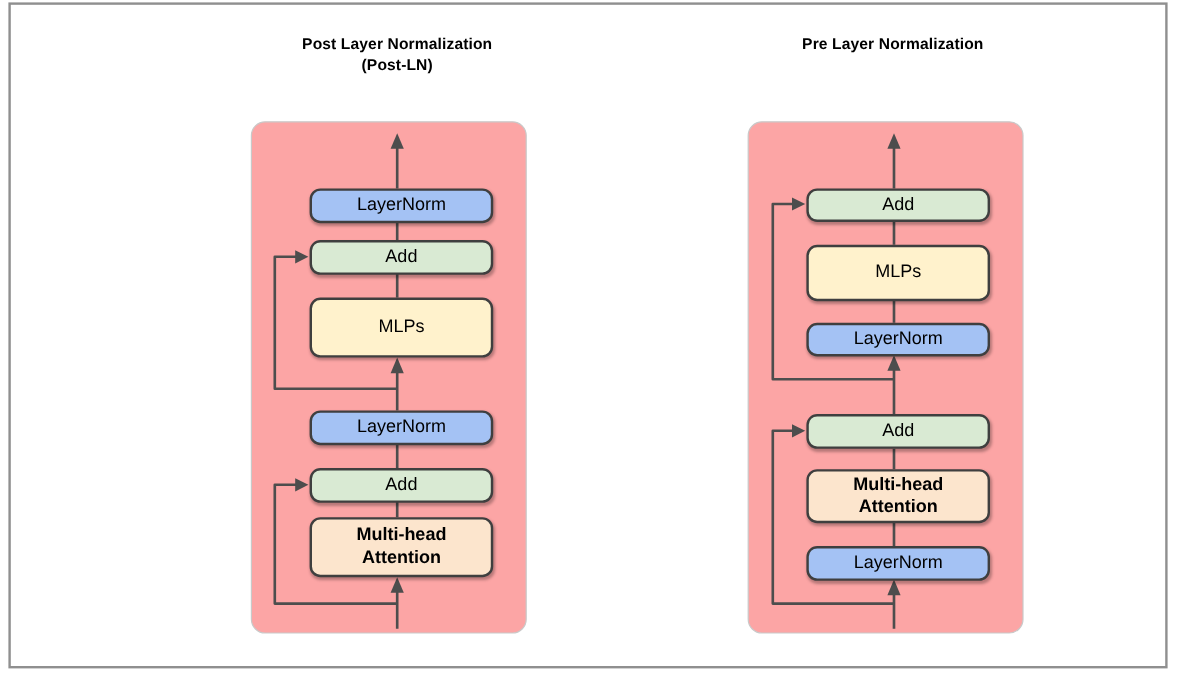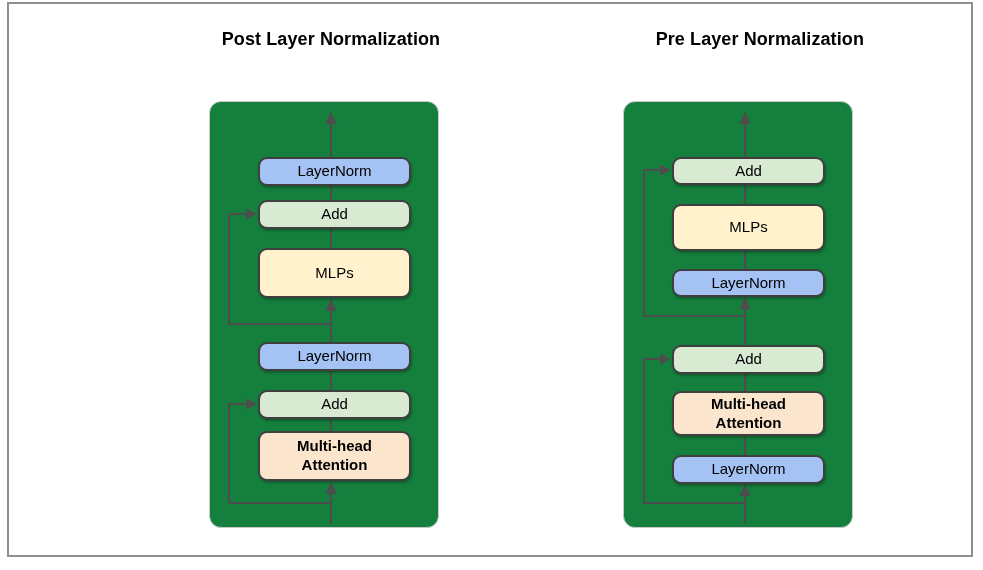--- a/index.html
+++ b/index.html
@@ -6,28 +6,28 @@
   body{
     width:983px;height:570px;background:#ffffff;overflow:hidden;position:relative;
     font-family:"Liberation Sans",sans-serif;color:#000;
   }
   .frame{
     position:absolute;left:7px;top:2px;width:966px;height:555px;
     border:2px solid #8f8f8f;box-sizing:border-box;
   }
   .title{
     position:absolute;top:28px;width:240px;text-align:center;
-    font-size:18px;font-weight:700;line-height:1.32;letter-spacing:0.1px;
+    font-size:13px;font-weight:700;line-height:1.32;letter-spacing:0.1px;
   }
   .title-post{left:211px;}
-  .title-pre{left:624px;text-align:right;}
+  .title-pre{left:624px;}
   .panel{
     position:absolute;top:101px;width:230px;height:427px;
     border:1.5px solid #c9c9c9;border-radius:12px;box-sizing:border-box;
-    background:#15803d;
+    background:#fca5a5;
   }
   .panel-post{left:209px;}
   .panel-pre{left:623px;}
   .connectors{position:absolute;left:0;top:0;width:230px;height:427px;}
   .connectors path{fill:none;stroke:var(--arrow,#4d4d4d);stroke-width:2.2;stroke-linejoin:round;stroke-linecap:butt;}
   .connectors polygon{fill:var(--arrow,#4d4d4d);stroke:none;}
   .node{
     position:absolute;left:48px;width:153px;box-sizing:border-box;
     border:2px solid #3f3f3f;border-radius:9px;
     display:flex;align-items:center;justify-content:center;text-align:center;
@@ -37,20 +37,21 @@
   .node .lbl{display:inline-block;}
   .node .lbl.wrap{width:110px;font-weight:bold;}
 </style>
 </head>
 <body>
 
 <div class="frame"></div>
 
 <div class="title title-post">
   <div>Post Layer Normalization</div>
+  <div>(Post-LN)</div>
 </div>
 
 <div class="panel panel-post">
   <svg class="connectors" viewBox="0 0 230 427">
 
     <path d="M121 55 L121 20"></path>
     <polygon points="121,9 115.5,22 126.5,22"></polygon>
 
     <path d="M121 83 L121 98"></path>
 

